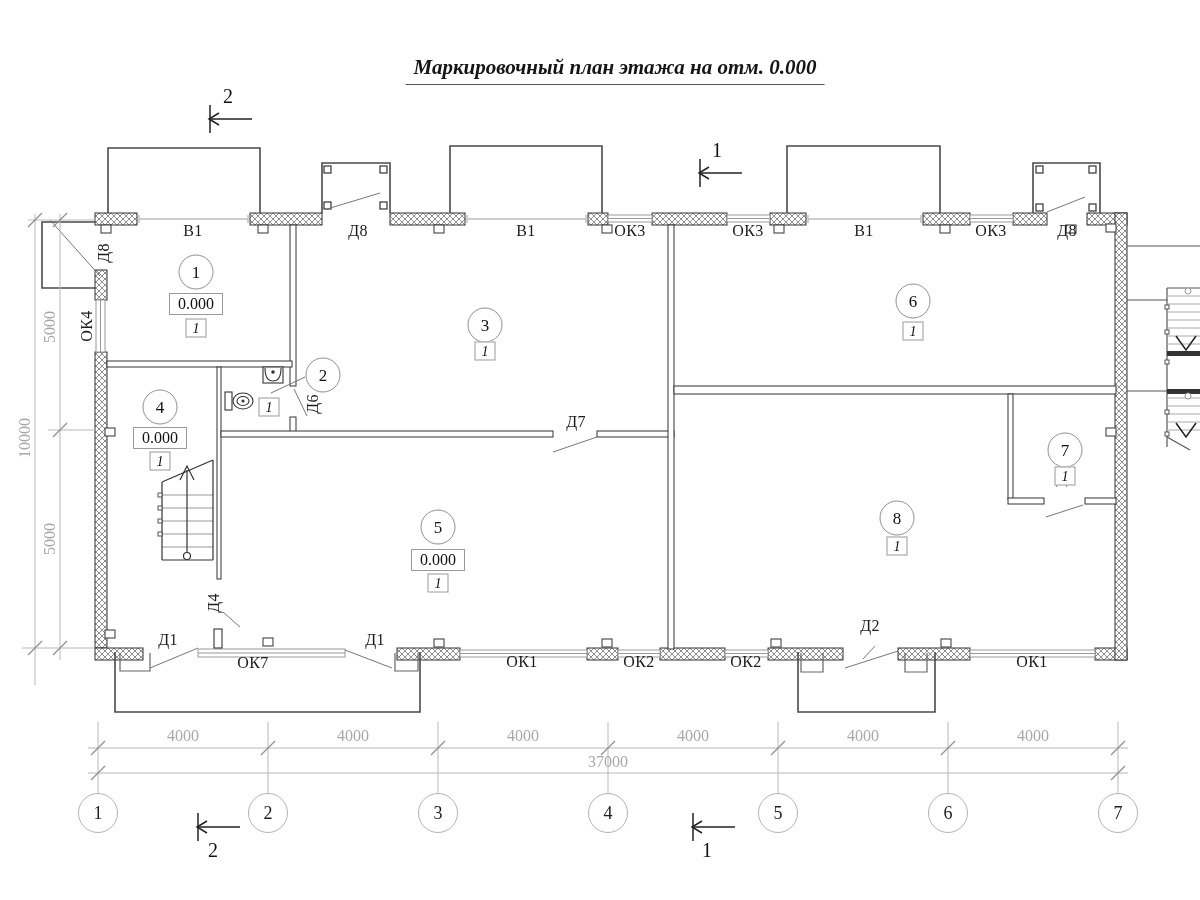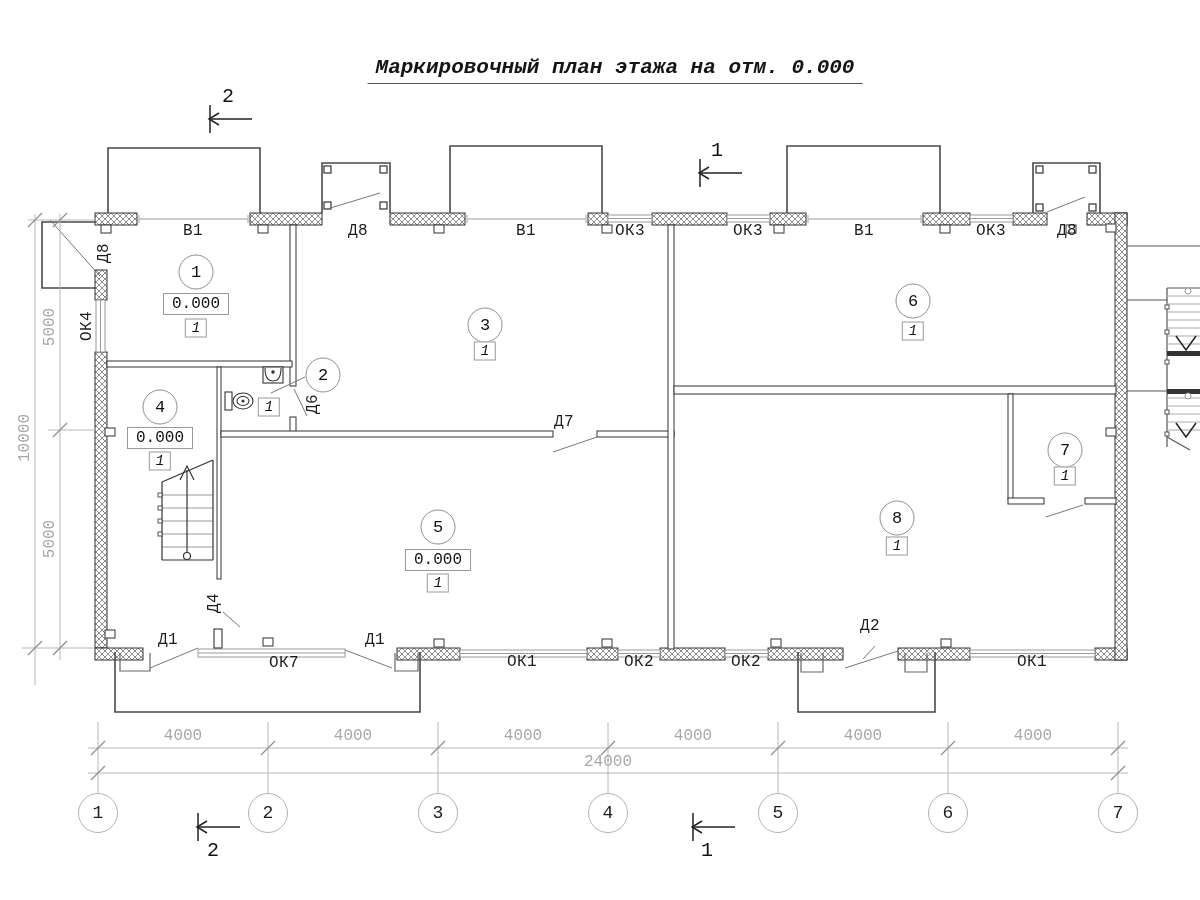--- a/index.html
+++ b/index.html
@@ -1,18 +1,18 @@
 <!DOCTYPE html>
 <html><head>
 <meta charset="utf-8">
 <style>
   *{margin:0;padding:0;box-sizing:border-box}
   html,body{background:#fff}
   .canvas{position:relative;width:1200px;height:900px;background:#fff;
-    font-family:Liberation Mono, monospace;overflow:hidden}
+    font-family:Liberation Serif, serif;overflow:hidden}
   svg.linework{position:absolute;left:0;top:0}
   .c{position:absolute;transform:translate(-50%,-50%);white-space:nowrap;display:block}
   .rot{transform:translate(-50%,-50%) rotate(-90deg)}
   .lbl{font-size:16px;color:#1c1c1c;letter-spacing:.4px}
   .dimtxt{font-size:16px;color:#a8a8a8}
   .sec{font-size:20px;color:#111}
   .title{position:absolute;left:615px;top:70px;transform:translate(-50%,-50%);
     font-size:21px;font-style:italic;font-weight:bold;color:#151515;
     border-bottom:1px solid #555;padding:0 8px 4px;white-space:nowrap}
   .rc{position:absolute;width:35px;height:35px;border:1px solid #8f8f8f;border-radius:50%;
@@ -308,30 +308,30 @@
   <span class="c lbl" style="left:630px;top:231px">ОК3</span>
   <span class="c lbl" style="left:748px;top:231px">ОК3</span>
   <span class="c lbl" style="left:864px;top:231px">В1</span>
   <span class="c lbl" style="left:991px;top:231px">ОК3</span>
   <span class="c lbl" style="left:1067px;top:231px">Д8</span>
 
   <span class="c rot lbl" style="left:104px;top:253px">Д8</span>
   <span class="c rot lbl" style="left:87px;top:326px">ОК4</span>
 
   <span class="c lbl" style="left:168px;top:640px">Д1</span>
-  <span class="c lbl" style="left:284px;top:663px">ОК7</span>
+  <span class="c lbl" style="left:253px;top:663px">ОК7</span>
   <span class="c lbl" style="left:375px;top:640px">Д1</span>
   <span class="c lbl" style="left:522px;top:662px">ОК1</span>
   <span class="c lbl" style="left:639px;top:662px">ОК2</span>
   <span class="c lbl" style="left:746px;top:662px">ОК2</span>
   <span class="c lbl" style="left:870px;top:626px">Д2</span>
   <span class="c lbl" style="left:1032px;top:662px">ОК1</span>
 
   <span class="c rot lbl" style="left:313px;top:404px">Д6</span>
-  <span class="c lbl" style="left:564px;top:422px">Д7</span>
+  <span class="c lbl" style="left:576px;top:422px">Д7</span>
   <span class="c rot lbl" style="left:214px;top:603px">Д4</span>
   <span class="c lbl" style="left:1066px;top:478px">Д5</span>
 
   <div class="rc" style="left:196px;top:272px">1</div>
   <div class="ebox" style="left:196px;top:304px">0.000</div>
   <div class="mbox" style="left:196px;top:328px">1</div>
 
   <div class="rc" style="left:323px;top:375px">2</div>
   <div class="mbox" style="left:269px;top:407px">1</div>
 
@@ -359,21 +359,21 @@
   <span class="c sec" style="left:717px;top:150px">1</span>
   <span class="c sec" style="left:213px;top:850px">2</span>
   <span class="c sec" style="left:707px;top:850px">1</span>
 
   <span class="c dimtxt" style="left:183px;top:736px">4000</span>
   <span class="c dimtxt" style="left:353px;top:736px">4000</span>
   <span class="c dimtxt" style="left:523px;top:736px">4000</span>
   <span class="c dimtxt" style="left:693px;top:736px">4000</span>
   <span class="c dimtxt" style="left:863px;top:736px">4000</span>
   <span class="c dimtxt" style="left:1033px;top:736px">4000</span>
-  <span class="c dimtxt" style="left:608px;top:762px">24000</span>
+  <span class="c dimtxt" style="left:608px;top:762px">37000</span>
   <span class="c rot dimtxt" style="left:50px;top:327px">5000</span>
   <span class="c rot dimtxt" style="left:50px;top:539px">5000</span>
   <span class="c rot dimtxt" style="left:25px;top:438px">10000</span>
 
   <div class="axc" style="left:98px;top:813px">1</div>
   <div class="axc" style="left:268px;top:813px">2</div>
   <div class="axc" style="left:438px;top:813px">3</div>
   <div class="axc" style="left:608px;top:813px">4</div>
   <div class="axc" style="left:778px;top:813px">5</div>
   <div class="axc" style="left:948px;top:813px">6</div>

